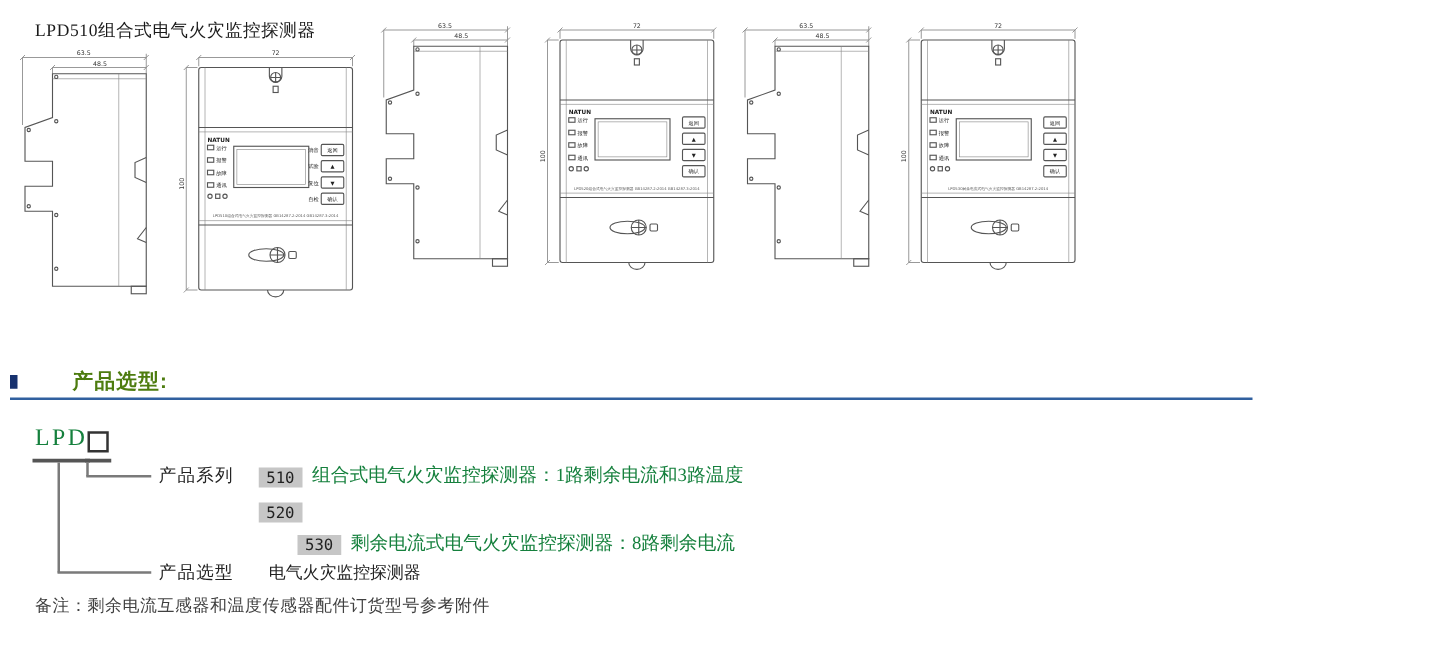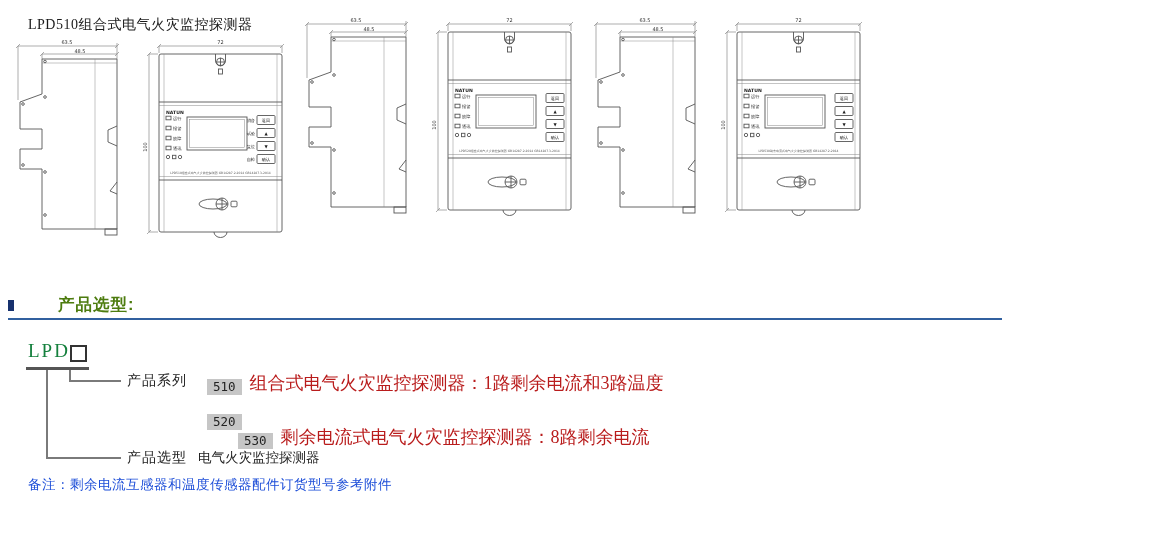--- a/index.html
+++ b/index.html
@@ -39,26 +39,26 @@
   .ul1 { left:26px; top:27px; width:46px; height:3px; }
   .ul2 { left:68px; top:27px; width:21px; height:3px; }
   .vl1 { left:46px; top:30px; width:1.5px; height:88px; background:#7a7a7a; }
   .vl2 { left:69px; top:30px; width:1.5px; height:11px; background:#7a7a7a; }
   .hl-code { left:69px; top:40px; width:52px; height:1.5px; background:#7a7a7a; }
   .hl-series { left:46px; top:117px; width:75px; height:1.5px; background:#7a7a7a; }
   .tree-label { position:absolute; font-size:14px; color:#222; letter-spacing:1px; }
   .code-label { left:127px; top:32px; }
   .series-label { left:127px; top:109px; }
   .code-row { position:absolute; left:207px; display:flex; align-items:flex-end; gap:8px; white-space:nowrap; }
-  .row-0 { top:31px; } .row-1 { top:74px;flex-direction:column; } .row-2 { top:85px;margin-left:31px; }
+  .row-0 { top:31px; } .row-1 { top:62px;flex-direction:column; } .row-2 { top:85px;margin-left:31px; }
   .code-chip { background:#c6c6c6; color:#222; padding:0px 6px 1px 6px; font-size:12.5px; font-family:"DejaVu Sans Mono","Liberation Mono",monospace; }
-  .code-desc { font-size:18px; color:#b91c1c; }
-  .series-desc { position:absolute; left:198px; top:109px; font-size:13.5px; }
-
-  .note { position:absolute; left:28px; top:476px; font-size:13.5px; color:#1d4ed8; letter-spacing:.5px; }
+  .code-desc { font-size:15px; color:#15803d; }
+  .series-desc { position:absolute; left:215px; top:109px; font-size:13.5px; }
+
+  .note { position:absolute; left:28px; top:476px; font-size:13.5px; color:#404040; letter-spacing:.5px; }
 </style>
 </head>
 <body>
 
 <div class="page">
 
   <div id="drawings-row" class="drawings-row">
   <div class="drawing-group">
     <div class="drawing-title">LPD510组合式电气火灾监控探测器</div>
     <div class="views">

